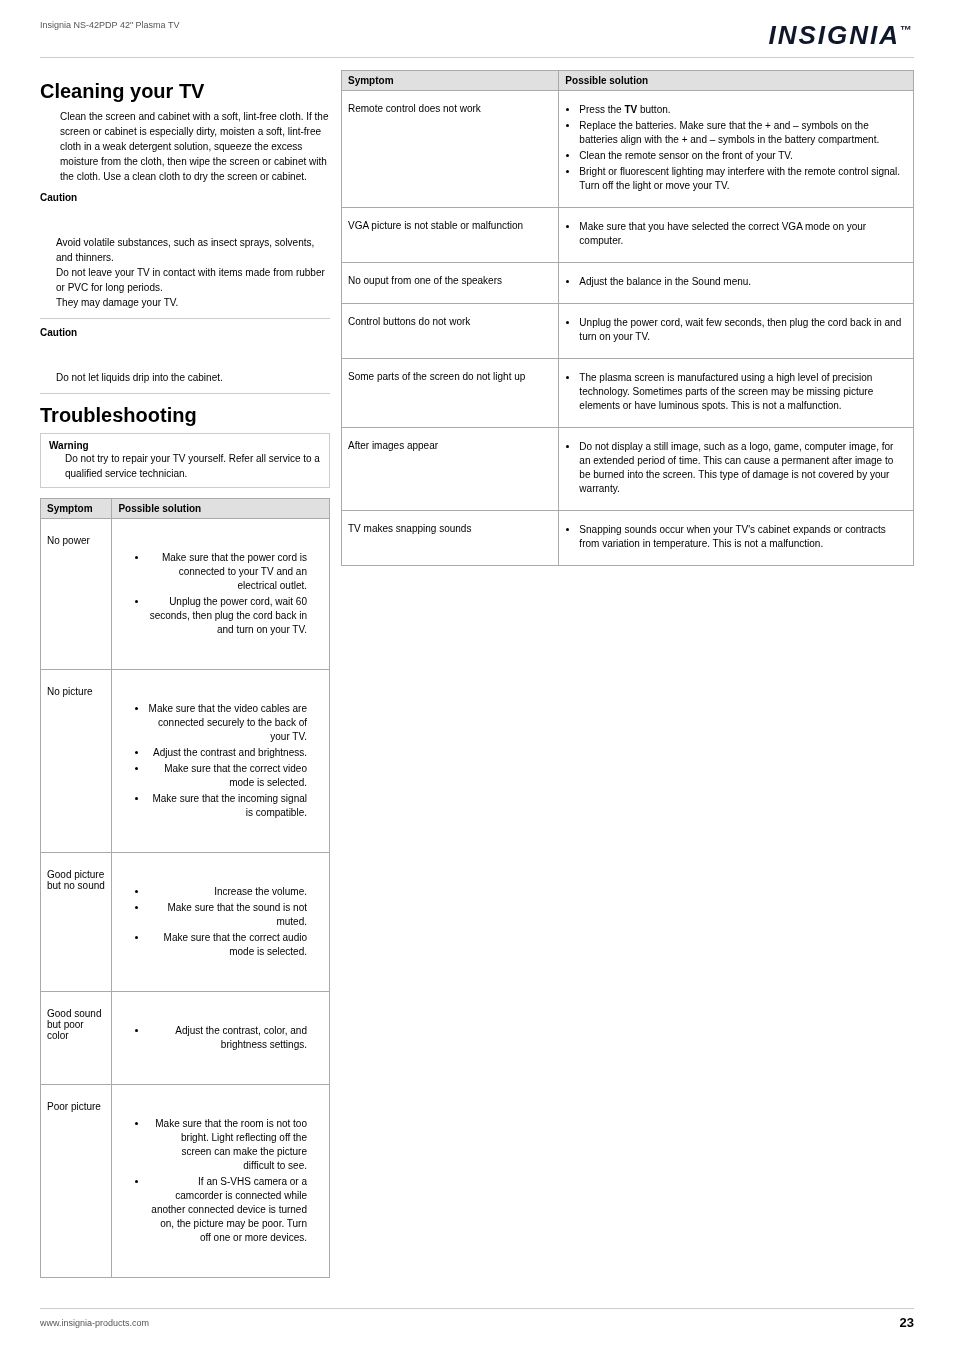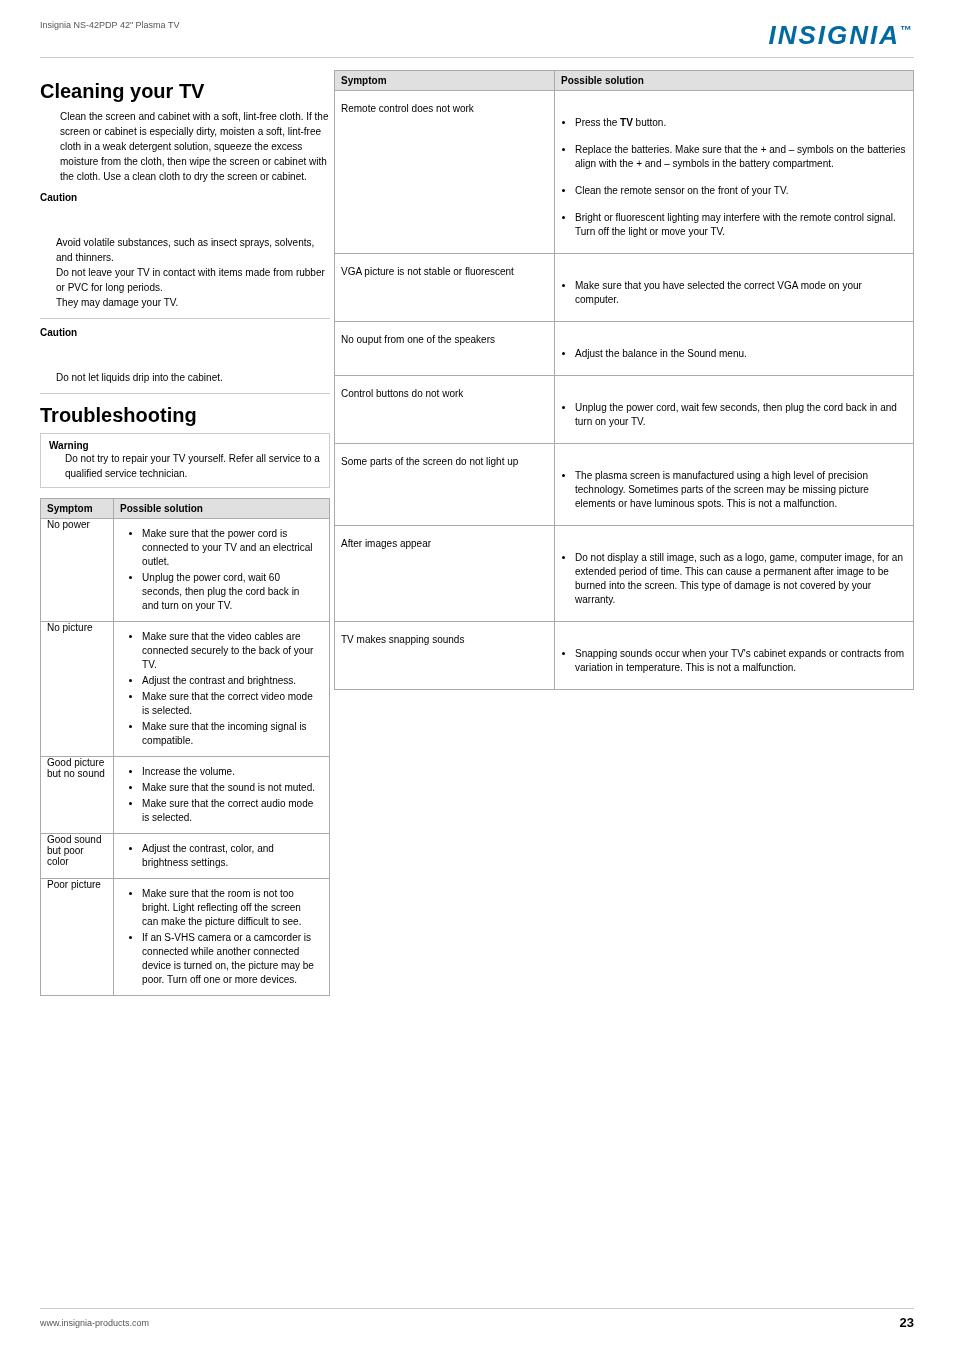--- a/index.html
+++ b/index.html
@@ -26,31 +26,31 @@
       margin-bottom: 12px;
     }
     .header-left {
       font-size: 9px;
       color: #555;
     }
     .insignia-logo {
       font-size: 26px;
       font-weight: bold;
       letter-spacing: 2px;
-      color: #0369a1;
+      color: #0f172a;
       font-style: italic;
     }
     .insignia-logo .trademark {
       font-size: 12px;
       vertical-align: super;
       font-style: normal;
     }
     .two-col {
       display: flex;
-      gap: 4px;
+      gap: 11px;
     }
     .left-col {
       width: 290px;
       flex-shrink: 0;
     }
     .right-col {
       flex: 1;
     }
     h2.section-title {
       font-size: 20px;
@@ -101,26 +101,27 @@
     }
     .symptom-table th {
       background: #e0e0e0;
       border: 1px solid #aaa;
       padding: 4px 6px;
       font-weight: bold;
       text-align: left;
     }
     .symptom-table td {
       border: 1px solid #aaa;
-      padding: 0 6px;
+      padding: 16px 6px;
       vertical-align: top;
     }
     .symptom-table td ul {
       padding-left: 14px;
-      margin: 8px;
+      margin: 16px;
+      text-align: right;
     }
     .symptom-table td ul li {
       margin-bottom: 2px;
       line-height: 1.4;
     }
     
     .right-table {
       width: 100%;
       border-collapse: collapse;
       font-size: 10px;
@@ -137,21 +138,20 @@
       padding: 12px 6px;
       vertical-align: top;
     }
     .right-table td ul {
       padding-left: 14px;
       margin: 0;
     }
     .right-table td ul li {
       margin-bottom: 2px;
       line-height: 1.4;
-      margin-top: 13px;
     }
     .footer {
       position: absolute;
       bottom: 20px;
       left: 40px;
       right: 40px;
       display: flex;
       justify-content: space-between;
       align-items: center;
       border-top: 1px solid #ccc;
@@ -299,21 +299,21 @@
                 <li>Press the <strong>TV</strong> button.</li>
                 <li>Replace the batteries. Make sure that the + and – symbols on the batteries align with the + and – symbols in the battery compartment.</li>
                 <li>Clean the remote sensor on the front of your TV.</li>
                 <li>Bright or fluorescent lighting may interfere with the remote control signal. Turn off the light or move your TV.</li>
               </ul>
             </td>
           </tr>
 
 
           <tr>
-            <td>VGA picture is not stable or fluorescent</td>
+            <td>VGA picture is not stable or malfunction</td>
             <td>
               <ul>
                 <li>Make sure that you have selected the correct VGA mode on your computer.</li>
               </ul>
             </td>
           </tr>
 
           <tr>
             <td>No ouput from one of the speakers</td>
             <td>

